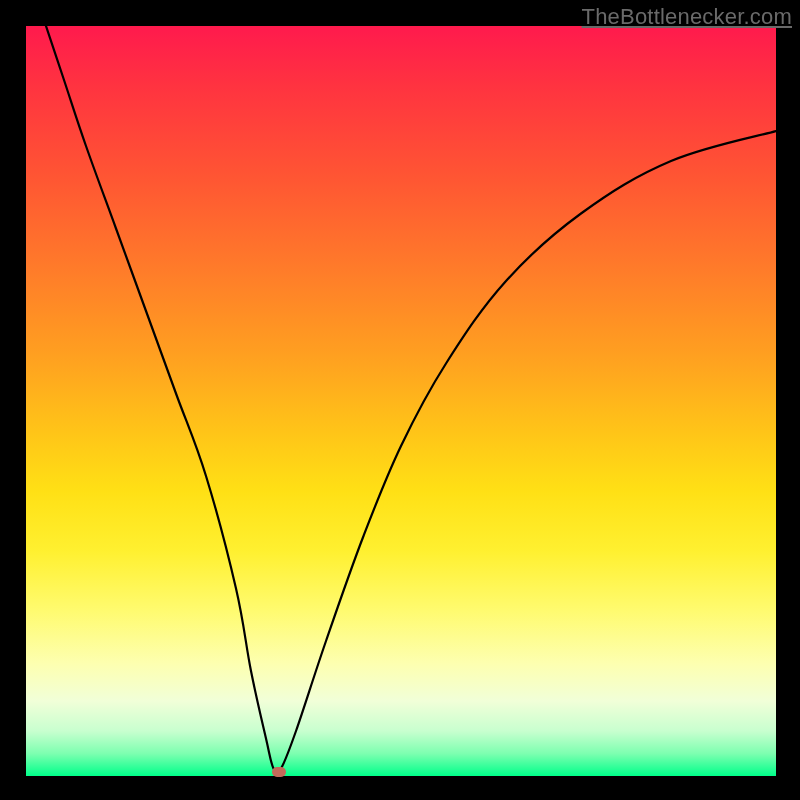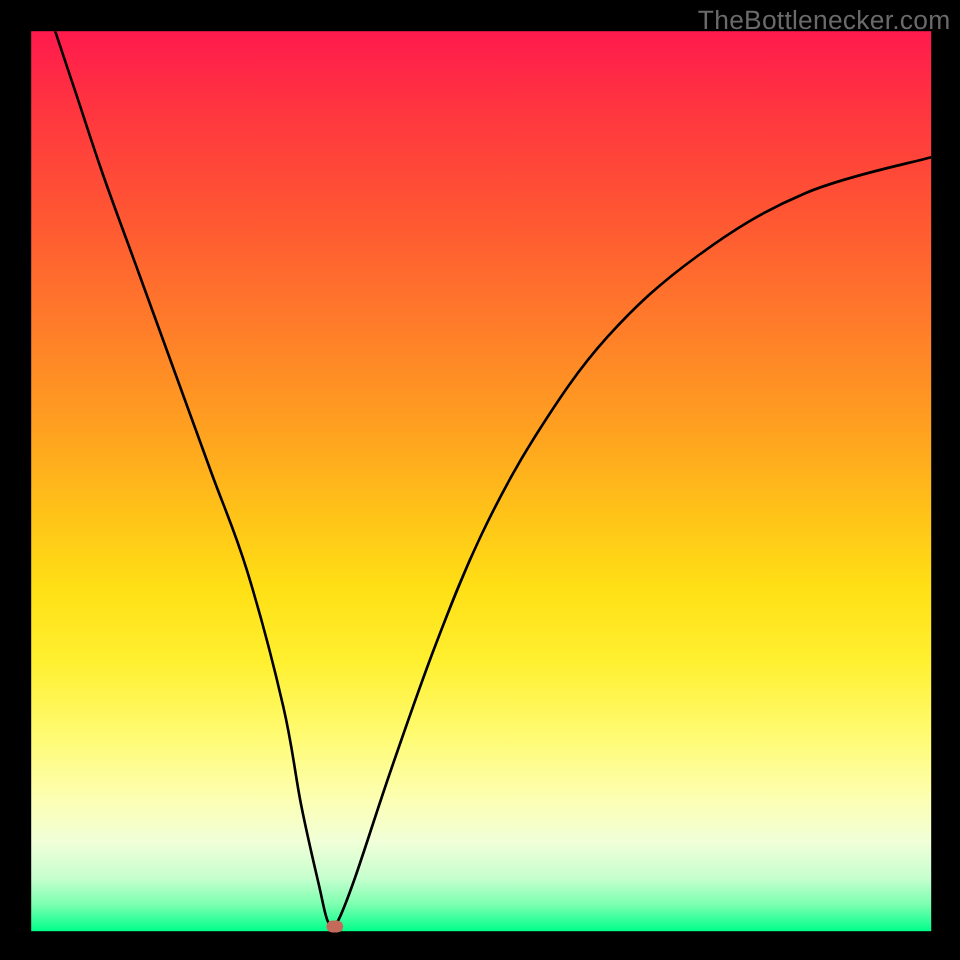--- a/index.html
+++ b/index.html
@@ -35,20 +35,21 @@
   }
   .watermark {
     position: absolute;
     top: 4px;
     right: 8px;
     font-family: Arial, Helvetica, sans-serif;
     font-size: 22px;
     color: #6a6a6a;
     letter-spacing: 0.2px;
     font-weight: 500;
+    text-decoration: underline;
   }
   svg.curve {
     position: absolute;
     left: 0;
     top: 0;
     width: 750px;
     height: 750px;
   }
   .marker {
     position: absolute;

